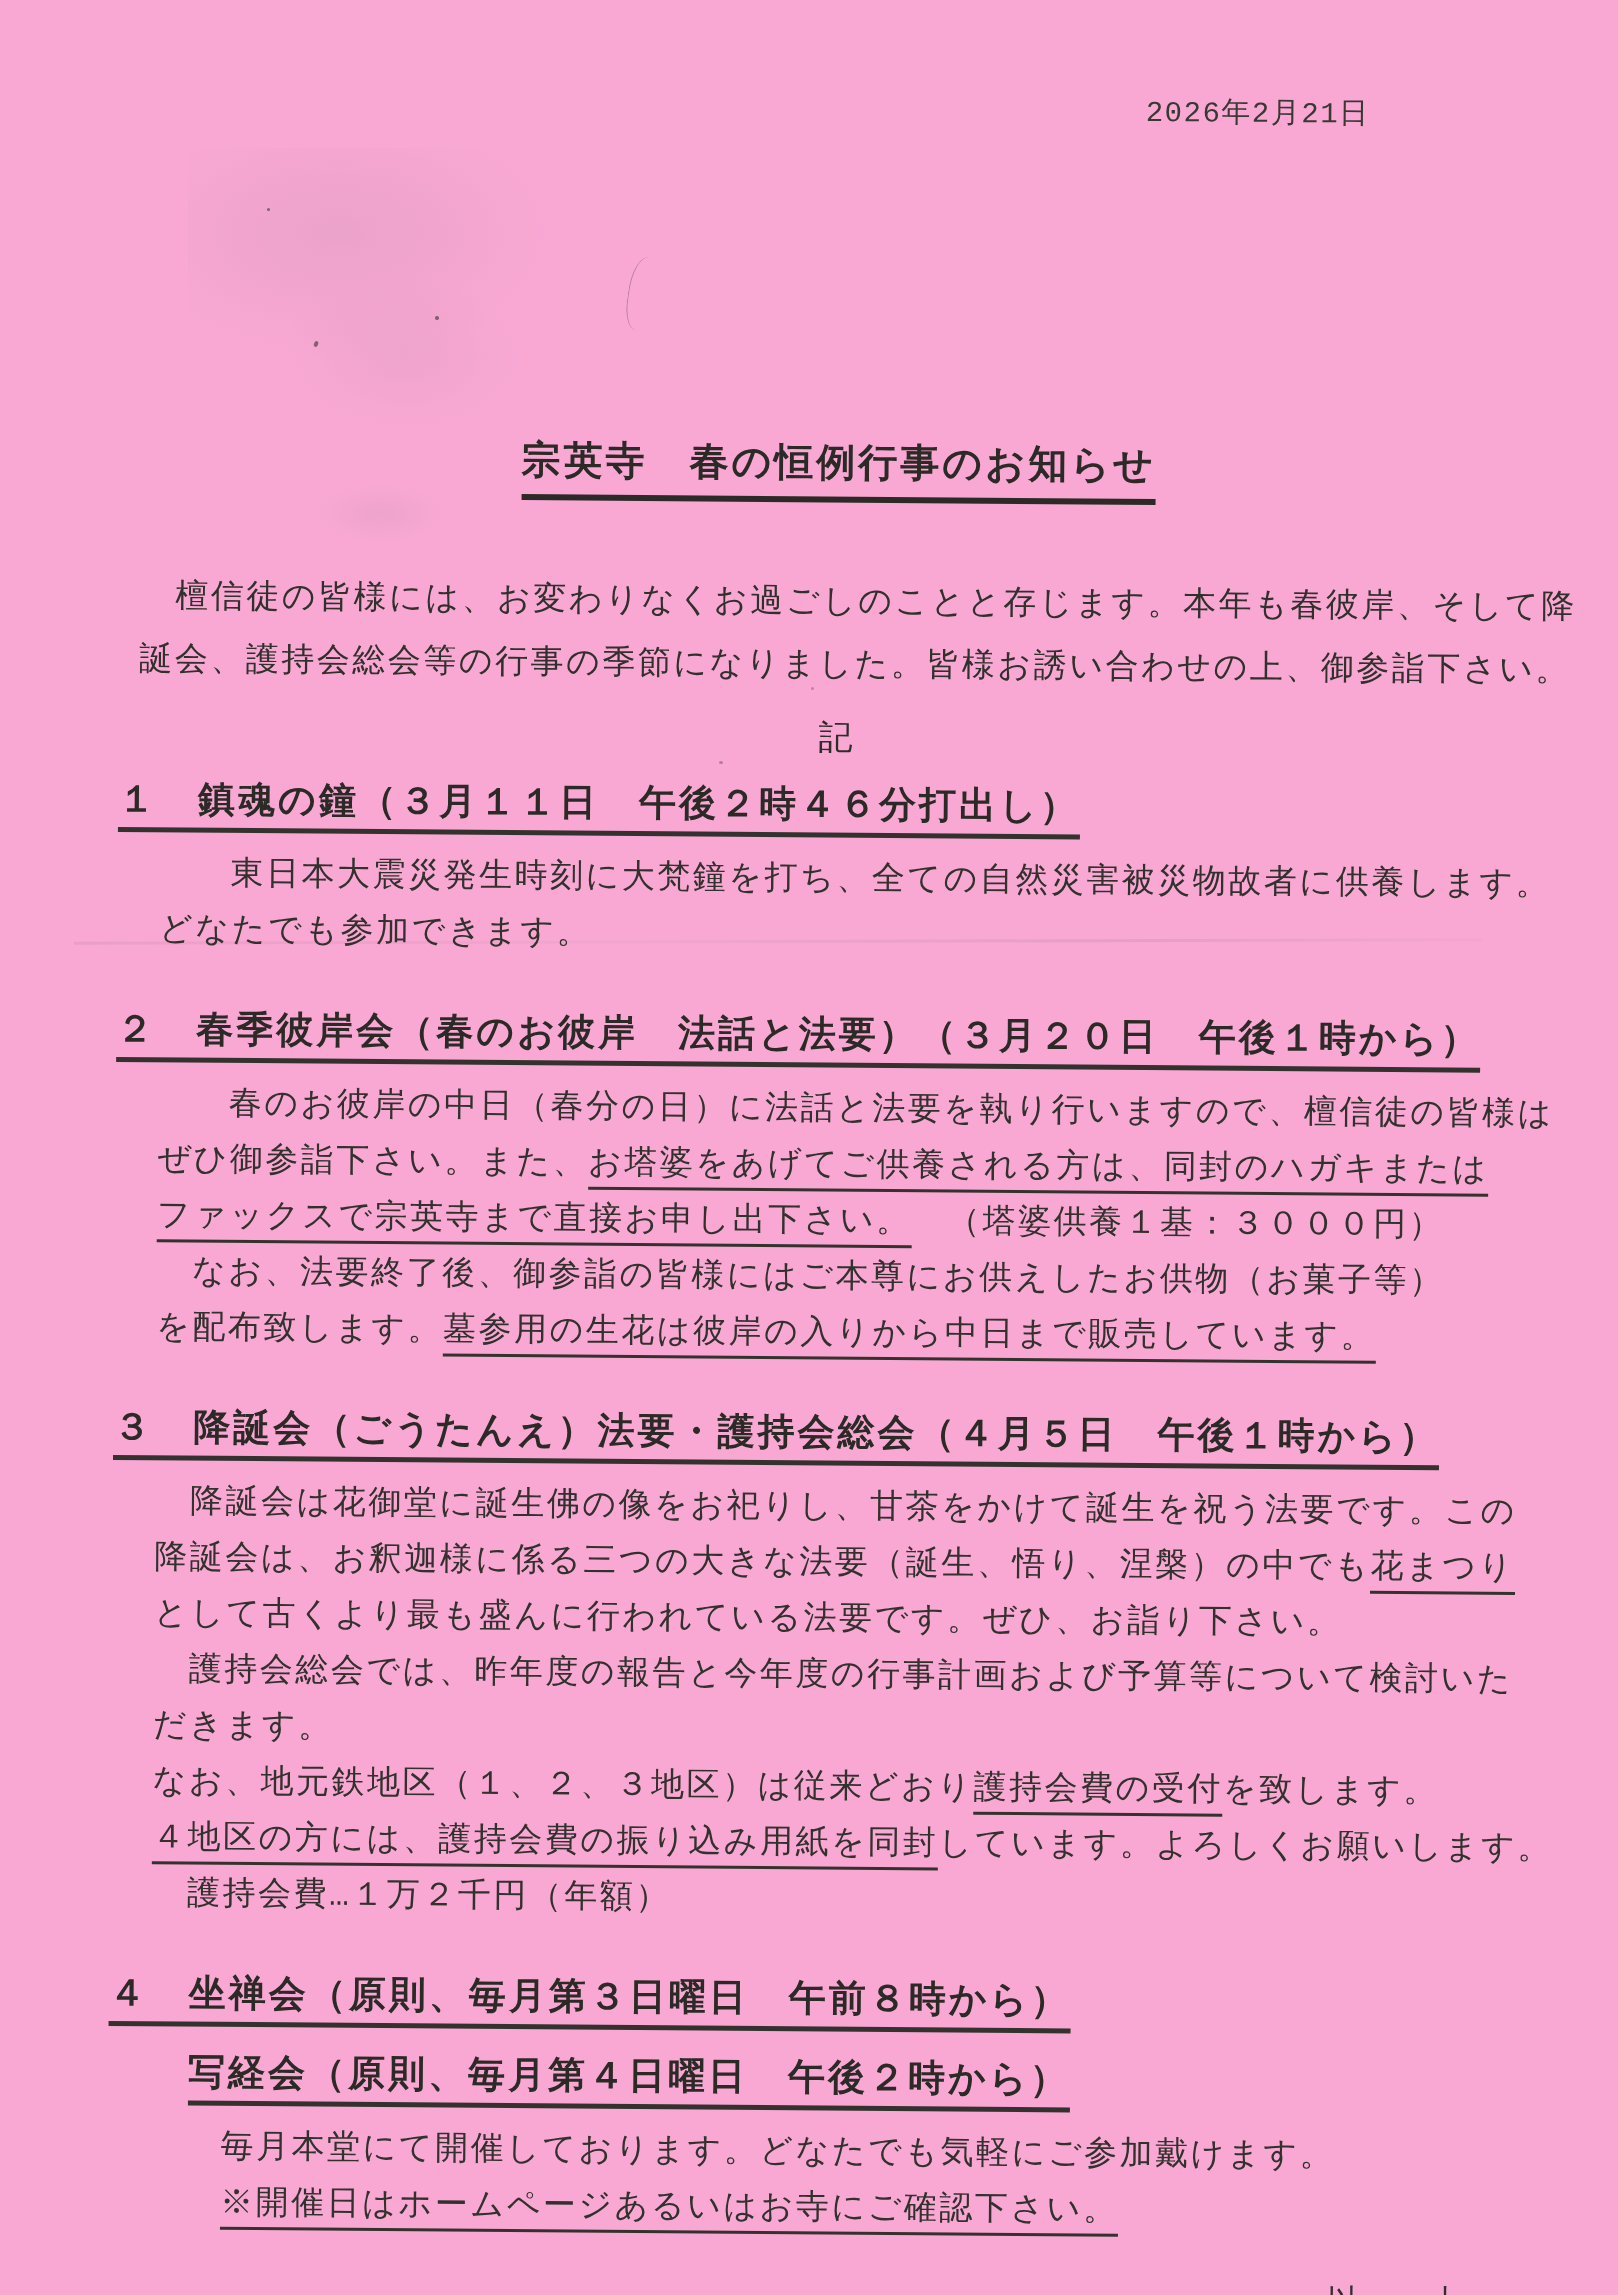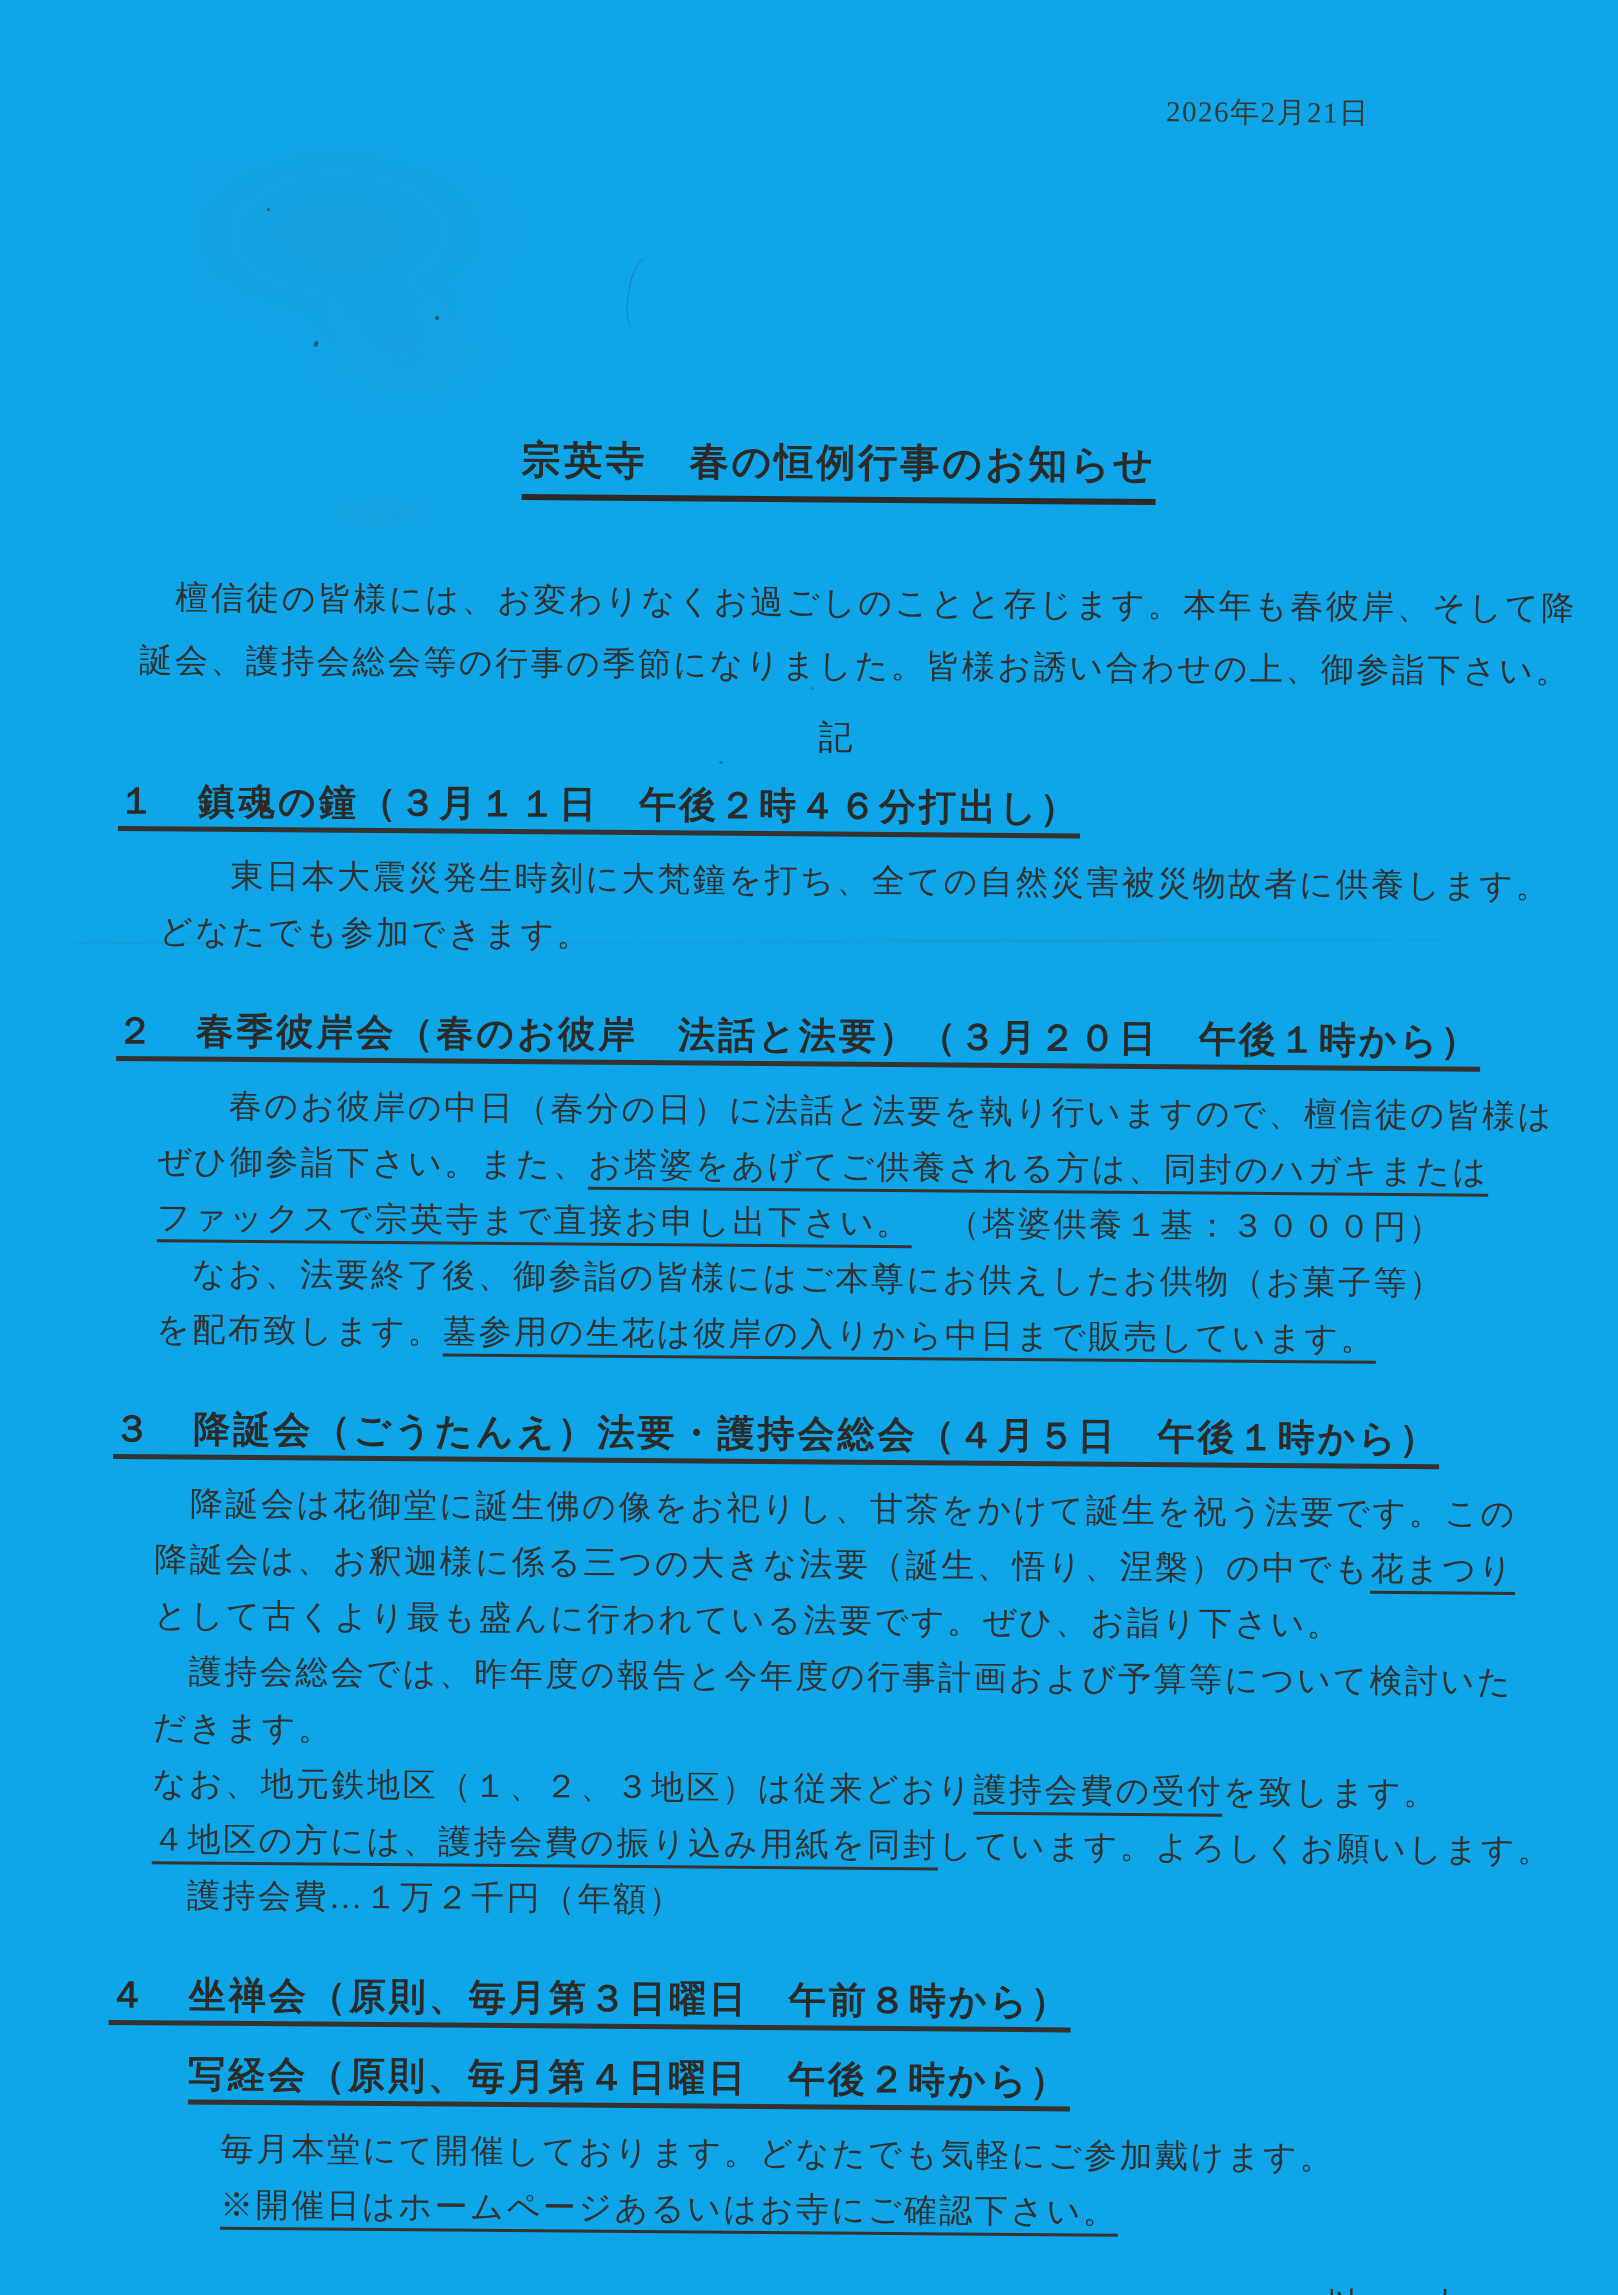--- a/index.html
+++ b/index.html
@@ -1,21 +1,21 @@
 <!DOCTYPE html>
 <html style="font-size:8px"><head>
 <meta charset="utf-8">
 <style>
   html,body{margin:0;padding:0;background:#e8e8e8;}
   .page{
     position:relative;
     width:1619px;height:2295px;
-    background:#0ea5e9;
+    background:#f9a8d4;
     overflow:hidden;
-    font-family:Liberation Serif, serif;
+    font-family:Liberation Mono, monospace;
     color:#32302c;
   }
   .sheet{
     position:absolute;inset:0;
     padding:84px 59px 0 124px;
     transform:rotate(0.45deg);
     transform-origin:129px 59px;
   }
   .date-row{
     text-align:right;

